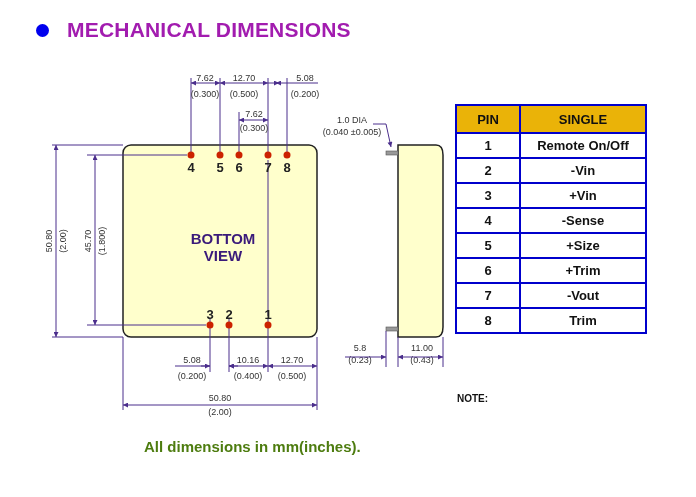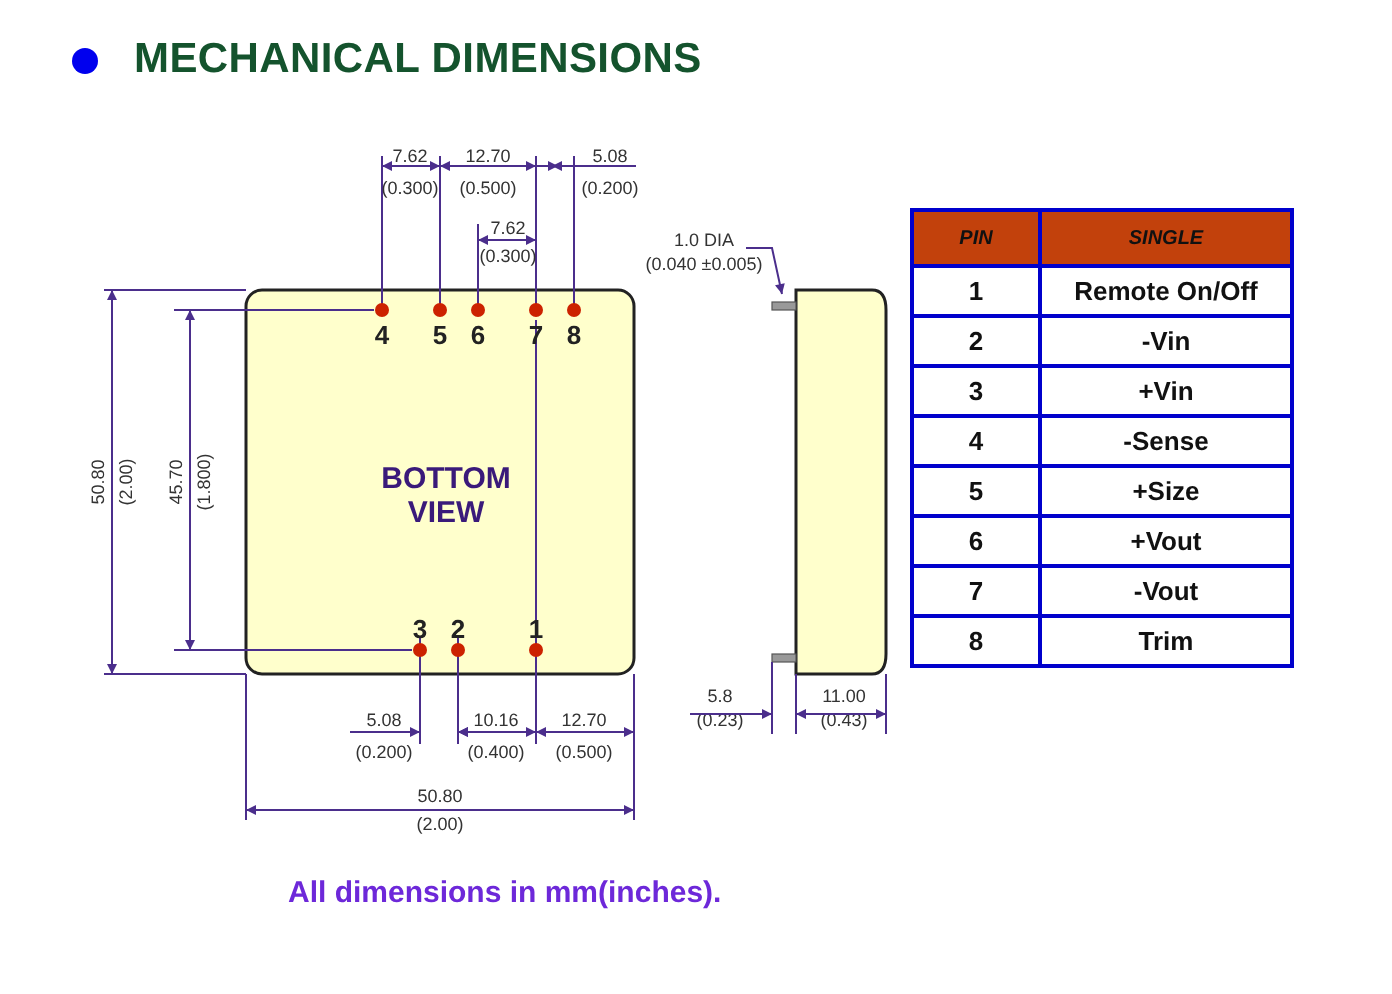--- a/index.html
+++ b/index.html
@@ -1,28 +1,28 @@
 <!DOCTYPE html>
 <html><head>
 <meta charset="utf-8">
 <style>
   html, body { margin:0; padding:0; background:#ffffff; }
   body { width:696px; height:497px; position:relative; overflow:hidden; font-family:"Liberation Sans", sans-serif; }
-  .title { position:absolute; left:36px; top:18px; font-size:21px; font-weight:bold; color:#14532d; letter-spacing:0.2px; display:flex; align-items:center; }
+  .title { position:absolute; left:36px; top:18px; font-size:21px; font-weight:bold; color:#a21caf; letter-spacing:0.2px; display:flex; align-items:center; }
   .bullet { display:inline-block; width:13px; height:13px; border-radius:50%; background:#0000ee; margin-right:18px; }
   svg#drawing { position:absolute; left:0; top:0; }
   svg text { font-family:"Liberation Sans", sans-serif; }
   .pin-table { position:absolute; left:455px; top:104px; border-collapse:collapse; }
   .pin-table td, .pin-table th { border:2px solid #0000cc; font-weight:bold; text-align:center; color:#111; padding:0; }
-  .pin-table th { background:#c2410c; height:26px; font-size:10px;font-style:italic; }
+  .pin-table th { background:#eab308; height:26px; font-size:13px; }
   .pin-table td { height:23px; font-size:13px; }
   .col-pin { width:62px; }
   .col-single { width:124px; }
   .notes { position:absolute; left:457px; top:389px; font-size:10px; font-weight:bold; color:#111; line-height:19px; }
-  .footer { position:absolute; left:144px; top:438px; font-size:15px; font-weight:bold; color:#6d28d9; }
+  .footer { position:absolute; left:144px; top:438px; font-size:15px; font-weight:bold; color:#4d7c0f; }
 </style>
 </head>
 <body>
 
 <div class="title">
   <span class="bullet"></span>
   <span>MECHANICAL DIMENSIONS</span>
 </div>
 
 <svg id="drawing" width="696" height="497" viewBox="0 0 696 497">
@@ -165,29 +165,30 @@
     <tr>
         <td>4</td>
         <td>-Sense</td>
       </tr>
     <tr>
         <td>5</td>
         <td>+Size</td>
       </tr>
     <tr>
         <td>6</td>
-        <td>+Vout</td>
+        <td>+Trim</td>
       </tr>
     <tr>
         <td>7</td>
         <td>-Vout</td>
       </tr>
     <tr>
         <td>8</td>
         <td>Trim</td>
       </tr>
   </tbody>
 </table>
 
 <div class="notes">
+  <div>NOTE:</div>
 </div>
 
 <div class="footer">All dimensions in mm(inches).</div>
 
 </body></html>

